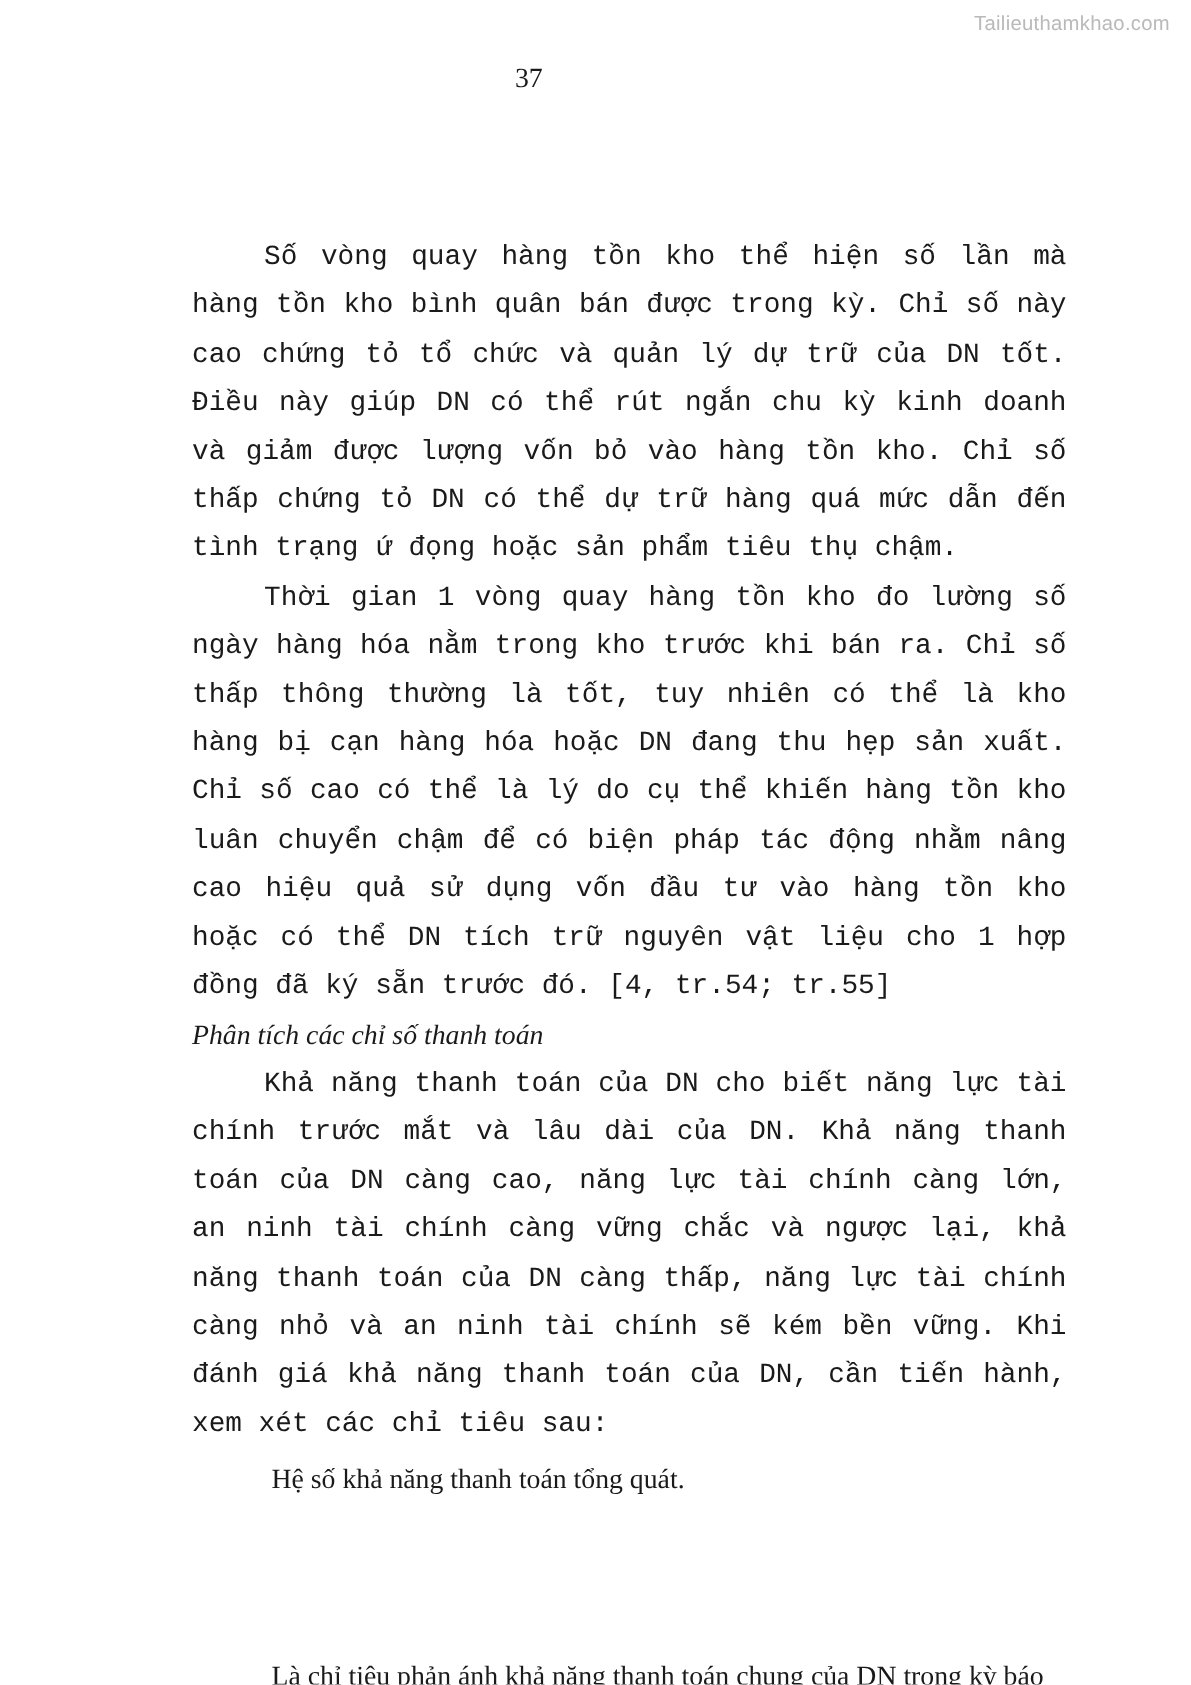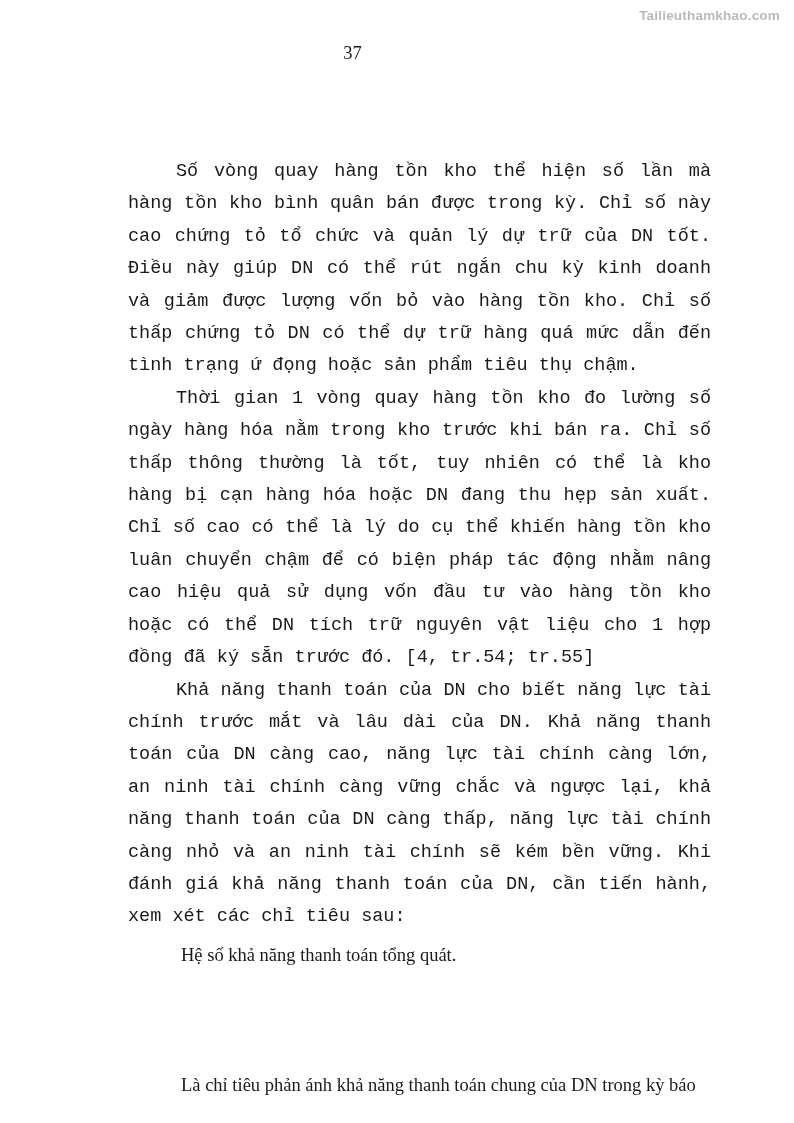--- a/index.html
+++ b/index.html
@@ -28,21 +28,20 @@
   .watermark {
     position: absolute;
     top: 8px;
     right: 14px;
     font-family: "Liberation Sans", "DejaVu Sans", sans-serif;
     font-size: 13.5px;
     letter-spacing: 0.2px;
     color: #b9b9b9;
     white-space: nowrap;
     user-select: none;
-    font-weight: bold;
   }
 
   
   .page-number {
     position: absolute;
     top: 44px;
     left: 0;
     width: 705px;
     text-align: center;
     font-size: 18.5px;
@@ -118,20 +117,21 @@
 
   <div class="content">
 
 
     <div class="spacer-md"></div>
 
     <p class="para">Số vòng quay hàng tồn kho thể hiện số lần mà hàng tồn kho bình quân bán được trong kỳ. Chỉ số này cao chứng tỏ tổ chức và quản lý dự trữ của DN tốt. Điều này giúp DN có thể rút ngắn chu kỳ kinh doanh và giảm được lượng vốn bỏ vào hàng tồn kho. Chỉ số thấp chứng tỏ DN có thể dự trữ hàng quá mức dẫn đến tình trạng ứ đọng hoặc sản phẩm tiêu thụ chậm.</p>
 
     <p class="para">Thời gian 1 vòng quay hàng tồn kho đo lường số ngày hàng hóa nằm trong kho trước khi bán ra. Chỉ số thấp thông thường là tốt, tuy nhiên có thể là kho hàng bị cạn hàng hóa hoặc DN đang thu hẹp sản xuất. Chỉ số cao có thể là lý do cụ thể khiến hàng tồn kho luân chuyển chậm để có biện pháp tác động nhằm nâng cao hiệu quả sử dụng vốn đầu tư vào hàng tồn kho hoặc có thể DN tích trữ nguyên vật liệu cho 1 hợp đồng đã ký sẵn trước đó. [4, tr.54; tr.55]</p>
 
+    <p class="heading-italic">Phân tích các chỉ số thanh toán</p>
 
     <p class="para">Khả năng thanh toán của DN cho biết năng lực tài chính trước mắt và lâu dài của DN. Khả năng thanh toán của DN càng cao, năng lực tài chính càng lớn, an ninh tài chính càng vững chắc và ngược lại, khả năng thanh toán của DN càng thấp, năng lực tài chính càng nhỏ và an ninh tài chính sẽ kém bền vững. Khi đánh giá khả năng thanh toán của DN, cần tiến hành, xem xét các chỉ tiêu sau:</p>
 
     <p class="plain-line">Hệ số khả năng thanh toán tổng quát.</p>
 
     <div class="spacer-lg"></div>
 
 
     <div class="spacer-lg"></div>
 

